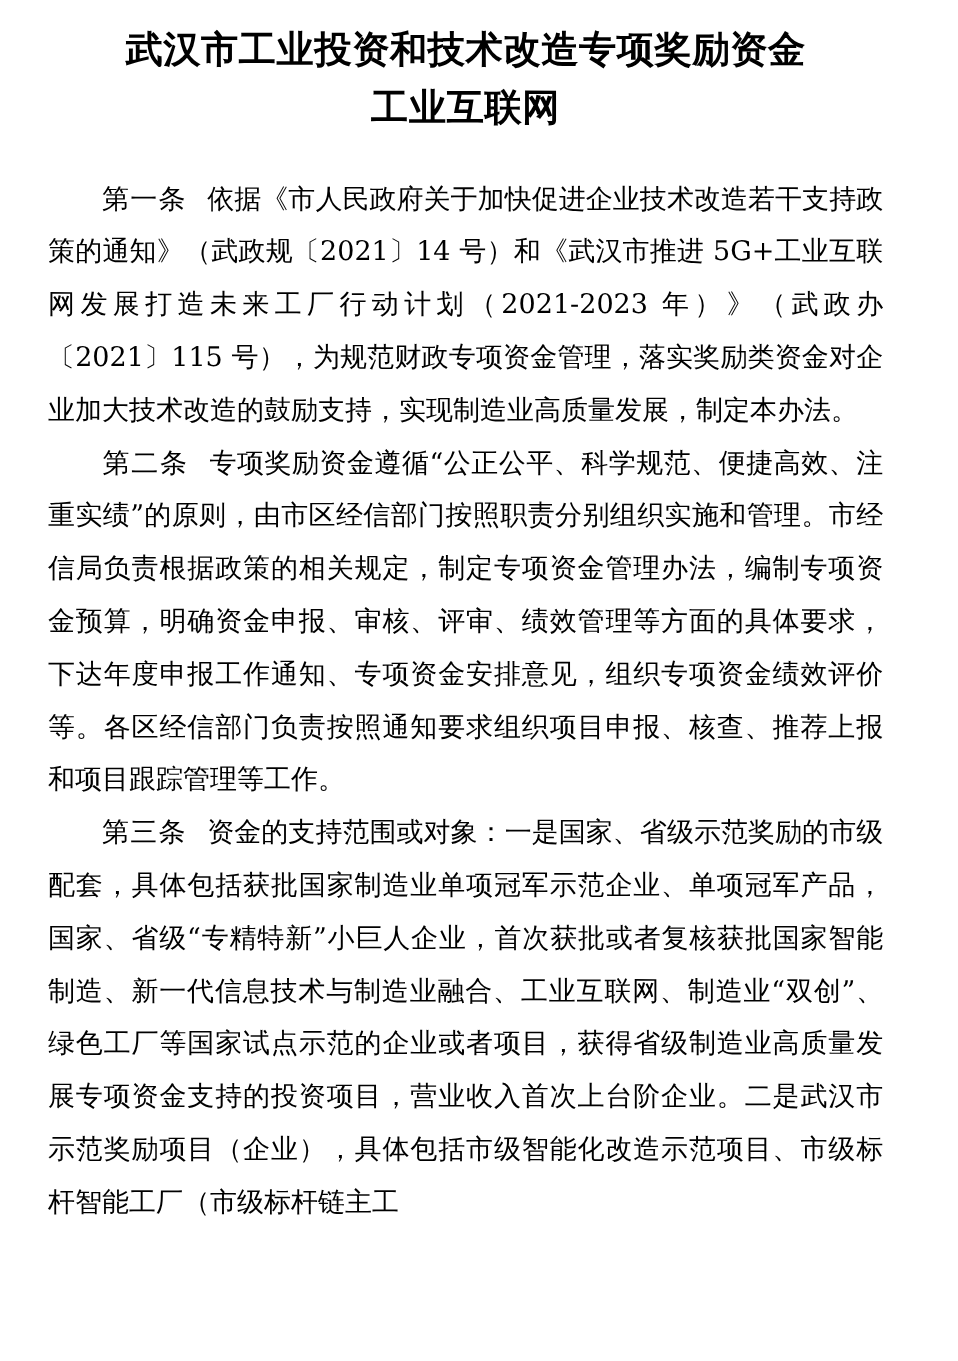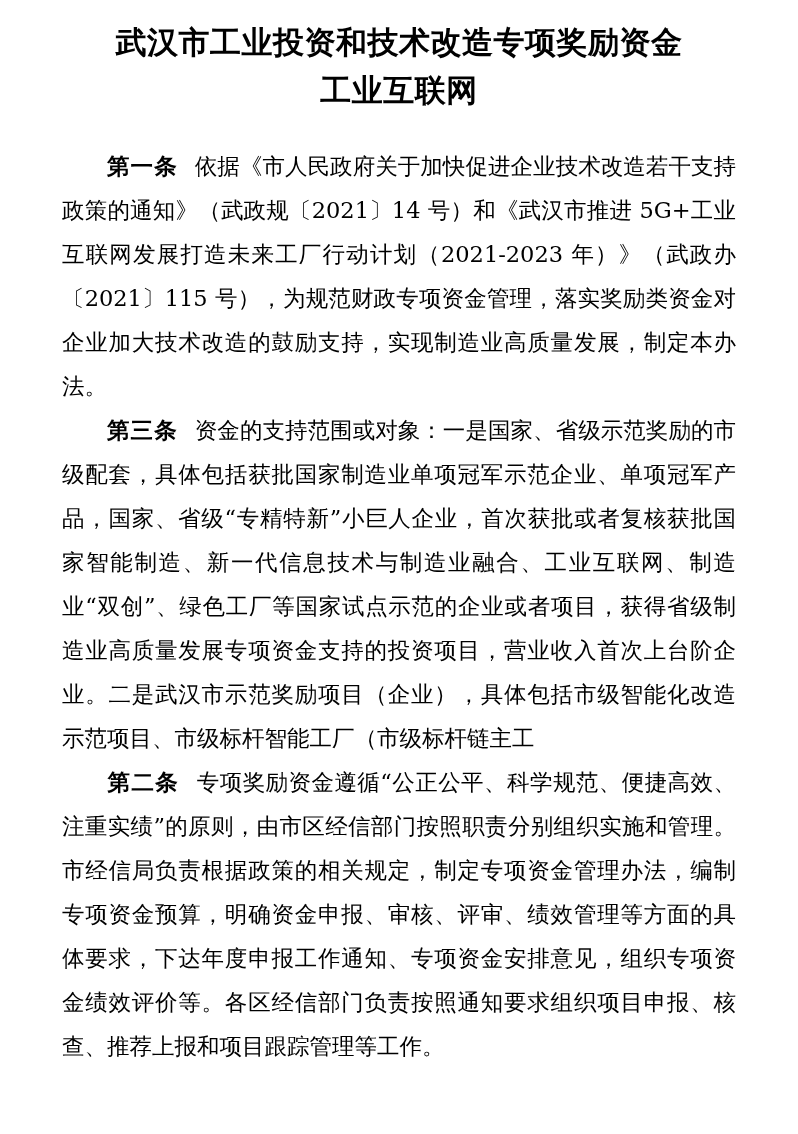--- a/index.html
+++ b/index.html
@@ -11,21 +11,21 @@
     width: 798px;
     height: 1134px;
     font-family: "DejaVu Serif", "Liberation Serif", serif;
     color: #000000;
     overflow: hidden;
   }
   .page {
     width: 798px;
     height: 1134px;
     box-sizing: border-box;
-    padding: 10px 62px 0 62px;
+    padding: 10px 62px 0 40px;
     position: relative;
   }
   .doc-title {
     font-family: "DejaVu Serif", "Liberation Serif", serif;
     font-weight: bold;
     font-size: 31px;
     line-height: 48px;
     text-align: center;
     letter-spacing: 0.5px;
     margin: 8px 0 0 0;
@@ -47,21 +47,21 @@
     letter-spacing: 0px;
   }
   .para + .para {
     margin-top: 0px;
   }
   .indent {
     display: inline-block;
     width: 45px;
   }
   .art-label {
-    font-weight: bold;
+    font-weight: normal;
     letter-spacing: 1px;
   }
   .gap {
     display: inline-block;
     width: 17px;
   }
 </style>
 </head>
 <body>
 
@@ -69,18 +69,18 @@
 
   <h1 class="doc-title">
     <span class="title-line">武汉市工业投资和技术改造专项奖励资金</span>
     <span class="title-line">工业互联网</span>
   </h1>
 
   <div class="body-block">
 
     <p class="para"><span class="indent"></span><span class="art-label">第一条</span><span class="gap"></span><span>依据《市人民政府关于加快促进企业技术改造若干支持政策的通知》（武政规〔2021〕14 号）和《武汉市推进 5G+工业互联网发展打造未来工厂行动计划（2021-2023 年）》（武政办〔2021〕115 号），为规范财政专项资金管理，落实奖励类资金对企业加大技术改造的鼓励支持，实现制造业高质量发展，制定本办法。</span></p>
 
+    <p class="para"><span class="indent"></span><span class="art-label">第二条</span><span class="gap"></span><span>专项奖励资金遵循“公正公平、科学规范、便捷高效、注重实绩”的原则，由市区经信部门按照职责分别组织实施和管理。市经信局负责根据政策的相关规定，制定专项资金管理办法，编制专项资金预算，明确资金申报、审核、评审、绩效管理等方面的具体要求，下达年度申报工作通知、专项资金安排意见，组织专项资金绩效评价等。各区经信部门负责按照通知要求组织项目申报、核查、推荐上报和项目跟踪管理等工作。</span></p>
+
     <p class="para"><span class="indent"></span><span class="art-label">第三条</span><span class="gap"></span><span>资金的支持范围或对象：一是国家、省级示范奖励的市级配套，具体包括获批国家制造业单项冠军示范企业、单项冠军产品，国家、省级“专精特新”小巨人企业，首次获批或者复核获批国家智能制造、新一代信息技术与制造业融合、工业互联网、制造业“双创”、绿色工厂等国家试点示范的企业或者项目，获得省级制造业高质量发展专项资金支持的投资项目，营业收入首次上台阶企业。二是武汉市示范奖励项目（企业），具体包括市级智能化改造示范项目、市级标杆智能工厂（市级标杆链主工</span></p>
-
-    <p class="para"><span class="indent"></span><span class="art-label">第二条</span><span class="gap"></span><span>专项奖励资金遵循“公正公平、科学规范、便捷高效、注重实绩”的原则，由市区经信部门按照职责分别组织实施和管理。市经信局负责根据政策的相关规定，制定专项资金管理办法，编制专项资金预算，明确资金申报、审核、评审、绩效管理等方面的具体要求，下达年度申报工作通知、专项资金安排意见，组织专项资金绩效评价等。各区经信部门负责按照通知要求组织项目申报、核查、推荐上报和项目跟踪管理等工作。</span></p>
 
   </div>
 </div>
 
 </body></html>

